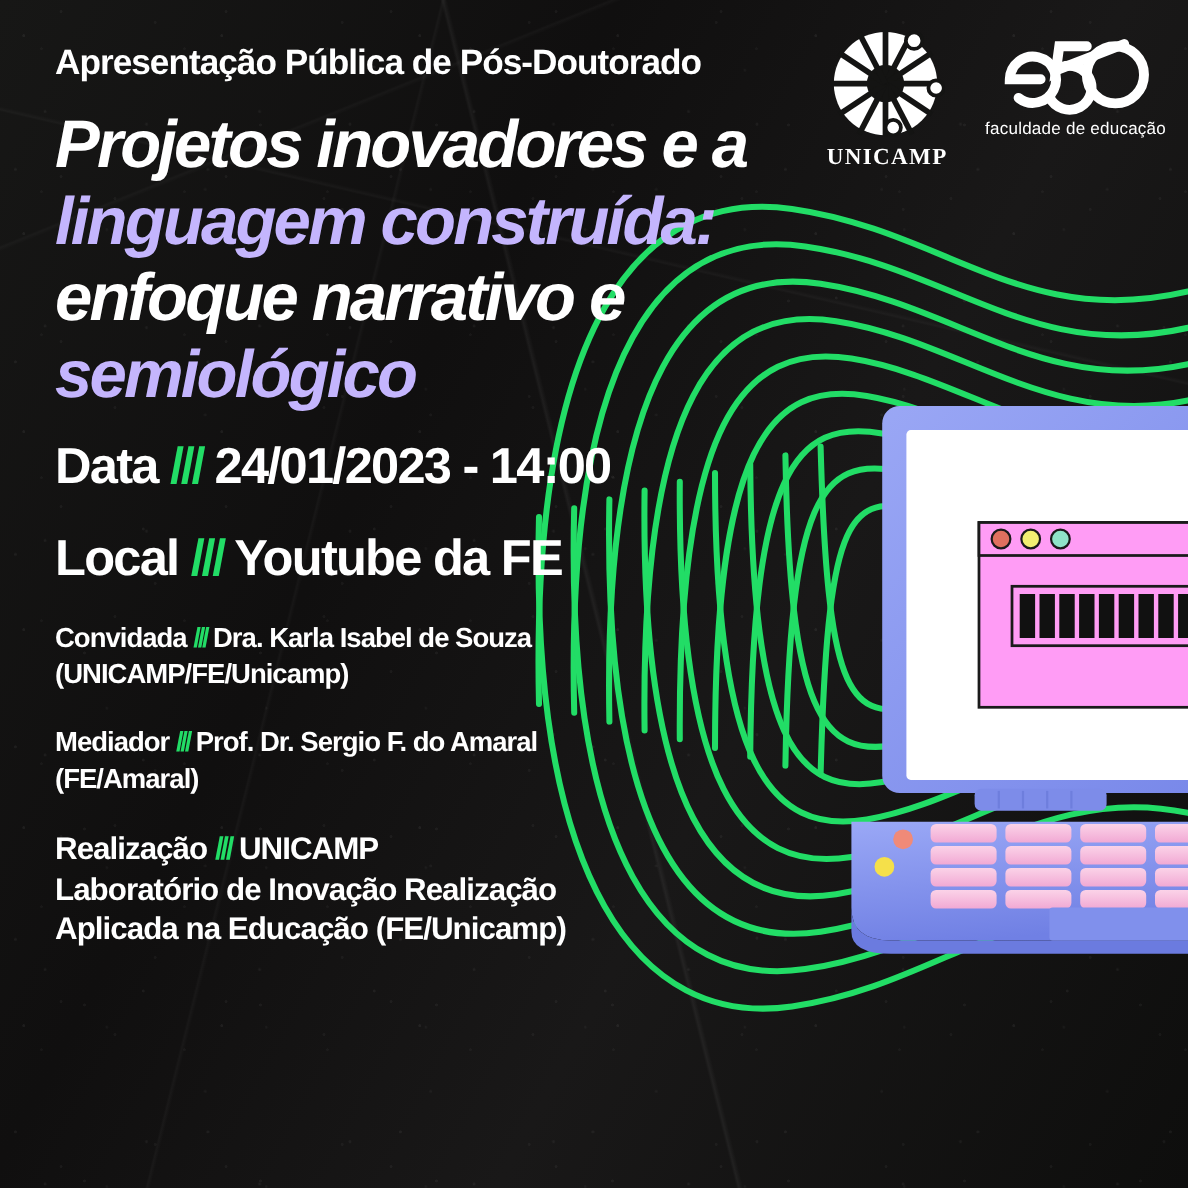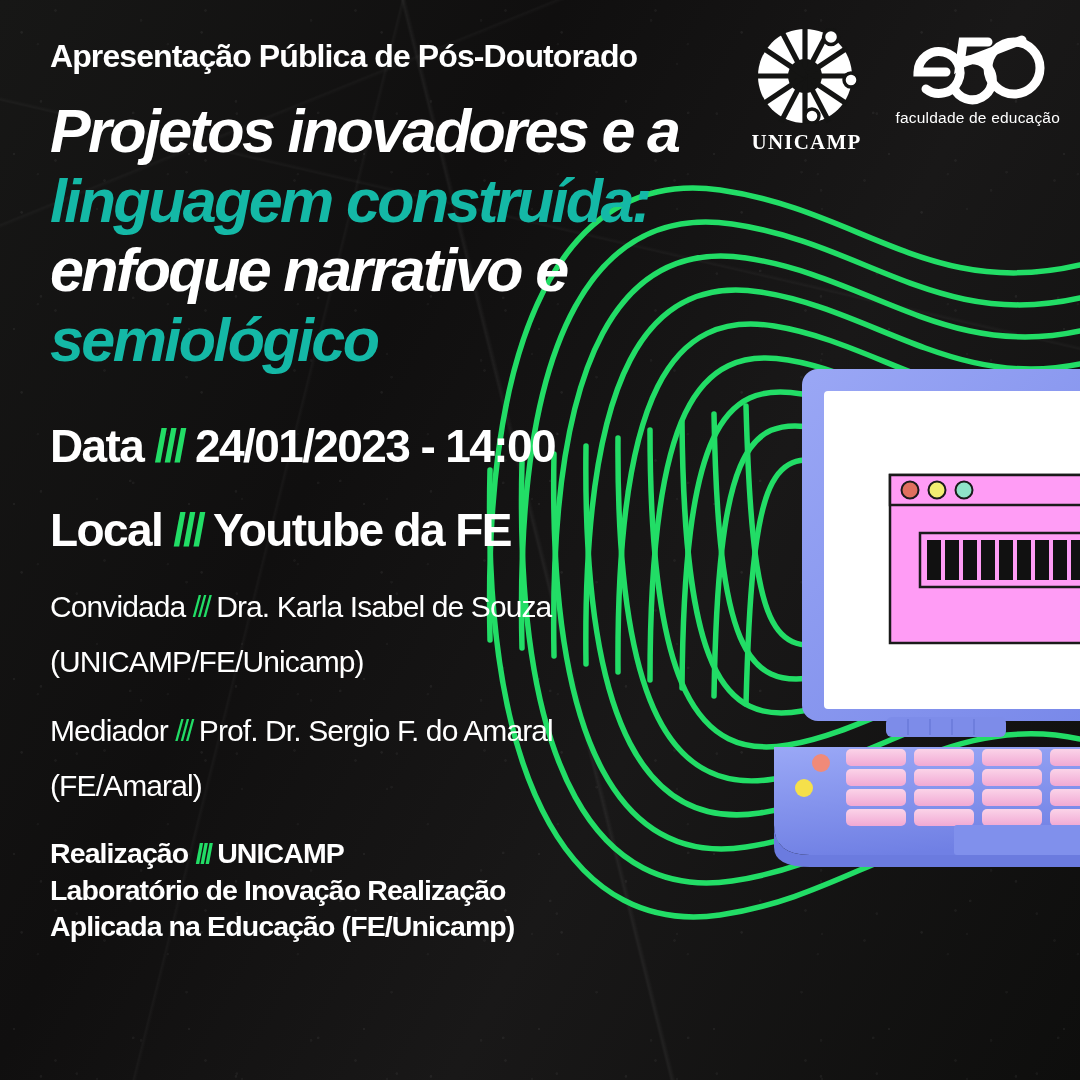--- a/index.html
+++ b/index.html
@@ -77,34 +77,34 @@
     color:#fff; font-size:32px; font-weight:bold;
     letter-spacing:-.9px; margin-top:38px; white-space:nowrap;
   }
 
   .title { margin-top:22px; }
   .title-line {
     font-size:61px; font-weight:bold; line-height:1.14;
     letter-spacing:-2.6px; white-space:nowrap;font-style:italic;
   }
   .tl-white { color:#ffffff; }
-  .tl-green { color:#14b8a6; }
-
-  .meta-big { margin-top:44px; }
+  .tl-green { color:#c4b5fd; }
+
+  .meta-big { margin-top:21px; }
   .meta-big .row {
     font-size:46px; font-weight:bold; color:#fff;
     letter-spacing:-1.6px; margin-bottom:30px; white-space:nowrap;
   }
   .slash { color:#22dd66; letter-spacing:-3px; }
 
   .credits { margin-top:22px; }
   .credits .block { margin-bottom:30px; }
   .credits .line {
-    font-size:30px; font-weight:normal; color:#fff;
-    letter-spacing:-.9px; line-height:1.3; white-space:nowrap;margin-top:16px;
+    font-size:25px; font-weight:bold; color:#fff;
+    letter-spacing:-.9px; line-height:1.3; white-space:nowrap;
   }
 
   .realizacao { margin-top:8px; }
   .realizacao .line {
     font-size:28.5px; font-weight:bold; color:#fff;
     letter-spacing:-.9px; line-height:1.28; white-space:nowrap;
   }
 
   
   .laptop { position:absolute; left:718px; top:355px; width:430px; height:560px; }

